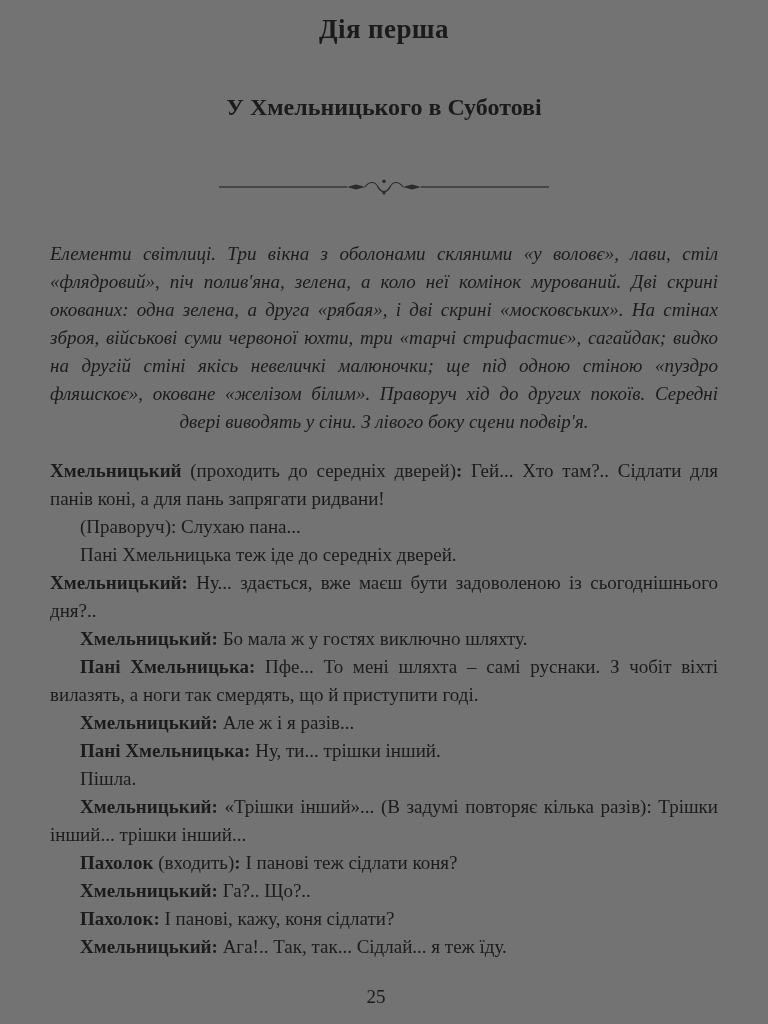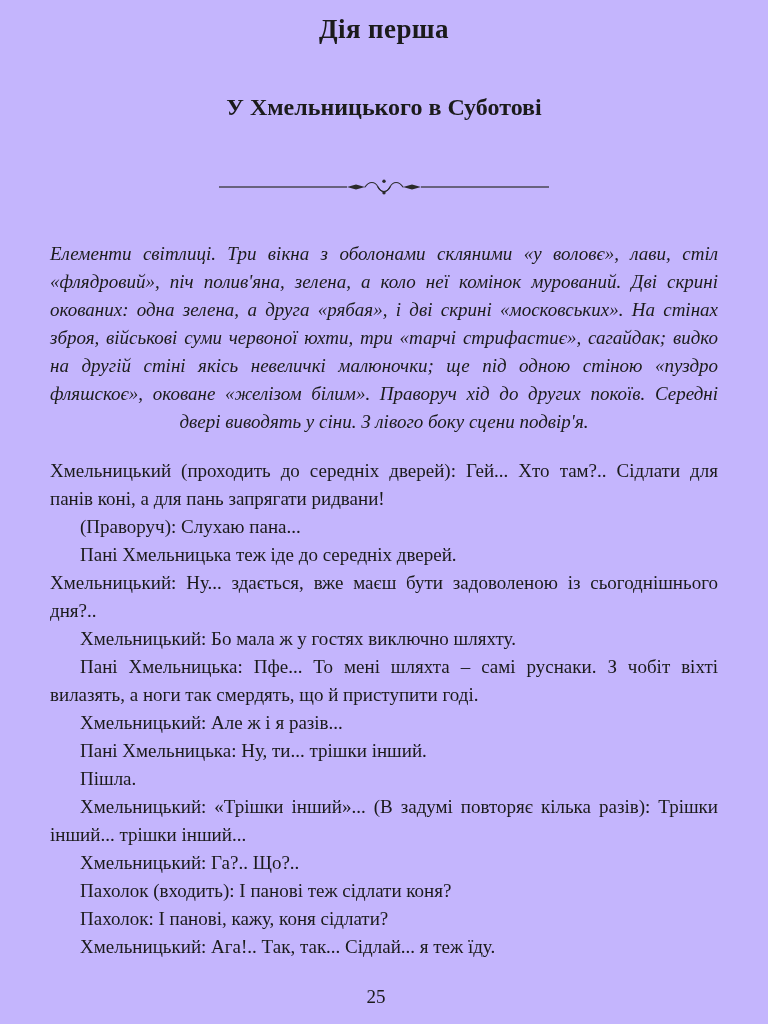--- a/index.html
+++ b/index.html
@@ -2,21 +2,21 @@
 <html><head>
 <meta charset="utf-8">
 <style>
   * { box-sizing: border-box; }
   html, body { margin: 0; padding: 0; background: #ffffff; }
   .page {
     position: relative;
     width: 768px;
     height: 1024px;
     margin: 0 auto;
-    background: #c4b5fd;
+    background: #737373;
     font-family: "Liberation Serif", serif;
     color: #1b1b1b;
     padding: 14px 50px 0 50px;
     overflow: hidden;
   }
   .act-title {
     margin: 0;
     text-align: center;
     font-size: 27px;
     font-weight: 700;
@@ -43,21 +43,21 @@
     text-align-last: center;
   }
   .dialogue { margin: 21px 0 0; }
   .dialogue p {
     margin: 0;
     font-size: 19px;
     line-height: 28px;
     text-align: justify;
   }
   .dialogue p.indent { text-indent: 30px; }
-  .seg-b { font-weight: 400; }
+  .seg-b { font-weight: 700; }
   .seg-i { }
   .seg-n { font-weight: 400; font-style: normal; }
   .page-number {
     position: absolute;
     left: 0;
     right: 16px;
     bottom: 16px;
     text-align: center;
     font-size: 19px;
   }
@@ -94,21 +94,21 @@
       <p><span class="seg-b">Хмельницький </span><span class="seg-i">(проходить до середніх дверей)</span><span class="seg-b">: </span><span class="seg-n">Гей... Хто там?.. Сідлати для панів коні, а для пань запрягати ридвани!</span></p>
       <p class="indent"><span class="seg-i">(Праворуч)</span><span class="seg-n">: Слухаю пана...</span></p>
       <p class="indent"><span class="seg-i">Пані Хмельницька теж іде до середніх дверей.</span></p>
       <p><span class="seg-b">Хмельницький: </span><span class="seg-n">Ну... здається, вже маєш бути задоволеною із сьогоднішнього дня?..</span></p>
       <p class="indent"><span class="seg-b">Хмельницький: </span><span class="seg-n">Бо мала ж у гостях виключно шляхту.</span></p>
       <p class="indent"><span class="seg-b">Пані Хмельницька: </span><span class="seg-n">Пфе... То мені шляхта – самі руснаки. З чобіт віхті вилазять, а ноги так смердять, що й приступити годі.</span></p>
       <p class="indent"><span class="seg-b">Хмельницький: </span><span class="seg-n">Але ж і я разів...</span></p>
       <p class="indent"><span class="seg-b">Пані Хмельницька: </span><span class="seg-n">Ну, ти... трішки інший.</span></p>
       <p class="indent"><span class="seg-i">Пішла.</span></p>
       <p class="indent"><span class="seg-b">Хмельницький: </span><span class="seg-n">«Трішки інший»... </span><span class="seg-i">(В задумі повторяє кілька разів)</span><span class="seg-n">: Трішки інший... трішки інший...</span></p>
+      <p class="indent"><span class="seg-b">Пахолок </span><span class="seg-i">(входить)</span><span class="seg-b">: </span><span class="seg-n">І панові теж сідлати коня?</span></p>
       <p class="indent"><span class="seg-b">Хмельницький: </span><span class="seg-n">Га?.. Що?..</span></p>
-      <p class="indent"><span class="seg-b">Пахолок </span><span class="seg-i">(входить)</span><span class="seg-b">: </span><span class="seg-n">І панові теж сідлати коня?</span></p>
       <p class="indent"><span class="seg-b">Пахолок: </span><span class="seg-n">І панові, кажу, коня сідлати?</span></p>
       <p class="indent"><span class="seg-b">Хмельницький: </span><span class="seg-n">Ага!.. Так, так... Сідлай... я теж їду.</span></p>
     </div>
 
   <div class="page-number">25</div>
 
 </div>
 
 </body></html>

